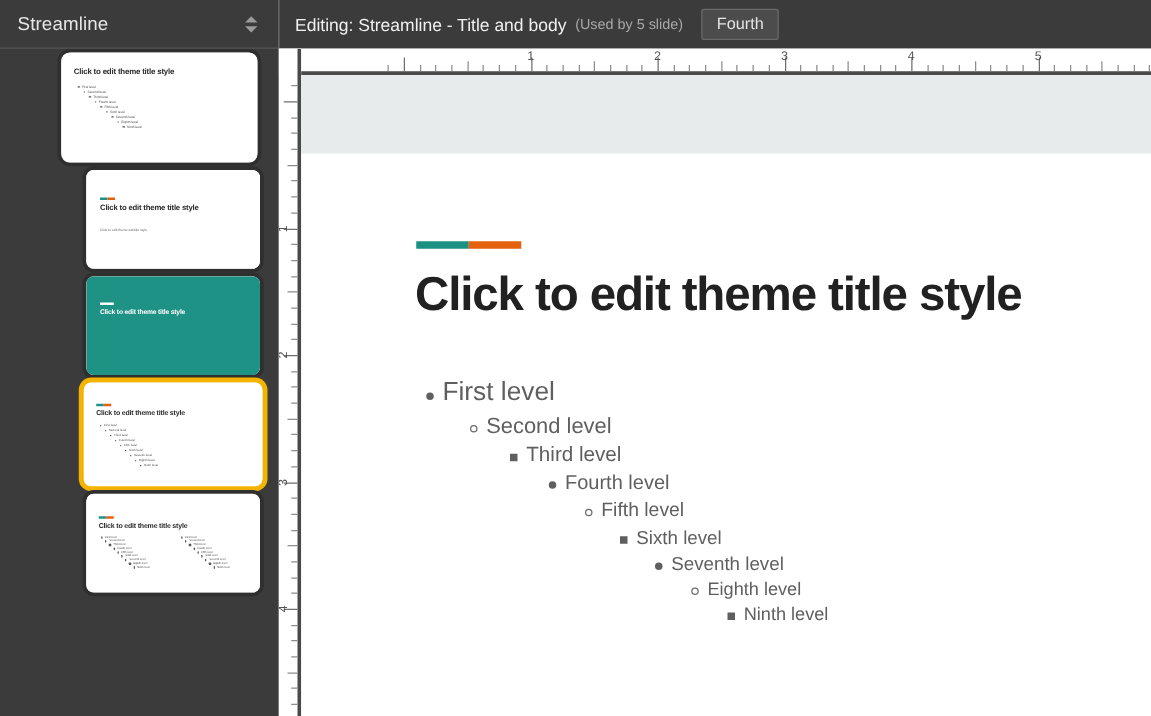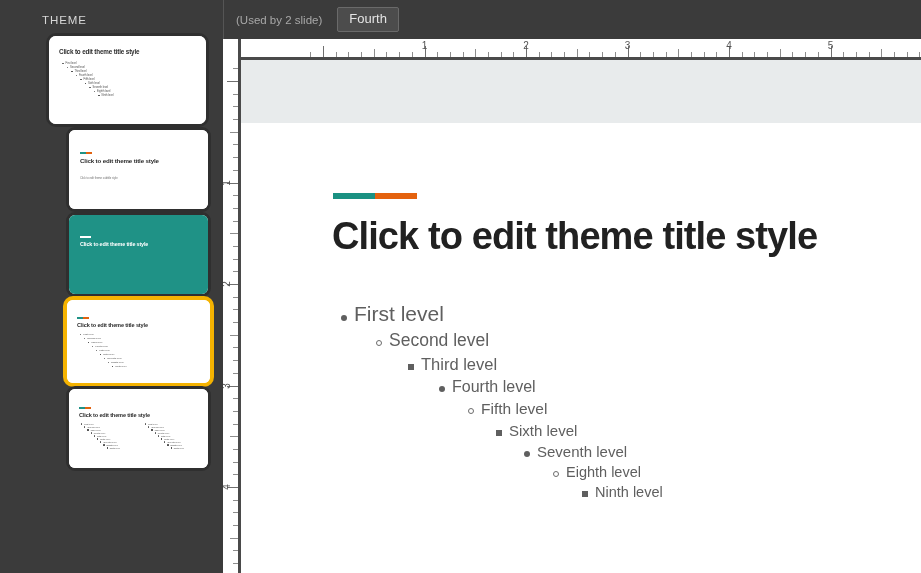--- a/index.html
+++ b/index.html
@@ -317,24 +317,30 @@
   }
   .btext { display: inline-block; }
 </style>
 </head>
 <body>
 
 <div id="app">
 
   <div id="sidebar">
 
+    <div id="sidebar-header">
+      <div id="sidebar-title">Streamline</div>
+      <div id="theme-spinner">
+        <span class="spin-tri spin-up"></span>
+        <span class="spin-tri spin-down"></span>
+      </div>
+    </div>
 
     <div id="sidebar-scroll">
 
-      <div class="section-label">THEME</div>
 
       <div class="thumb-wrap">
         <div id="theme-thumb" class="thumb">
           <div class="mini">
             <div class="mini-title" style="left:10px; top:12px; font-size:6.3px;">Click to edit theme title style</div>
             <div class="mini-bullets" id="theme-thumb-bullets" style="left:13px; top:26px; font-size:2.6px;">
                 <div class="mini-bline" style="margin-left: 0px;">
                   <span class="mini-dot" style="width: 1.5px; height: 1.5px; border-radius: 50%;"></span>
                   <span>First level</span>
                 </div>
@@ -535,21 +541,22 @@
           </div>
         </div>
       </div>
 
     </div>
   </div>
 
   <div id="main">
 
     <div id="editing-bar">
-      <span id="editing-used">(Used by 2 slide)</span>
+      <span id="editing-text">Editing: Streamline - Title and body</span>
+      <span id="editing-used">(Used by 5 slide)</span>
       <button id="rename-btn">Fourth</button>
     </div>
 
     <div id="ruler-row">
 
       <div id="hruler">
         <div class="rbase"></div>
       <div class="tick minor" style="left: 87.3125px;"></div>
           <div class="tick major" style="left: 100px;"></div>
           <div class="tick minor" style="left: 112.688px;"></div>

